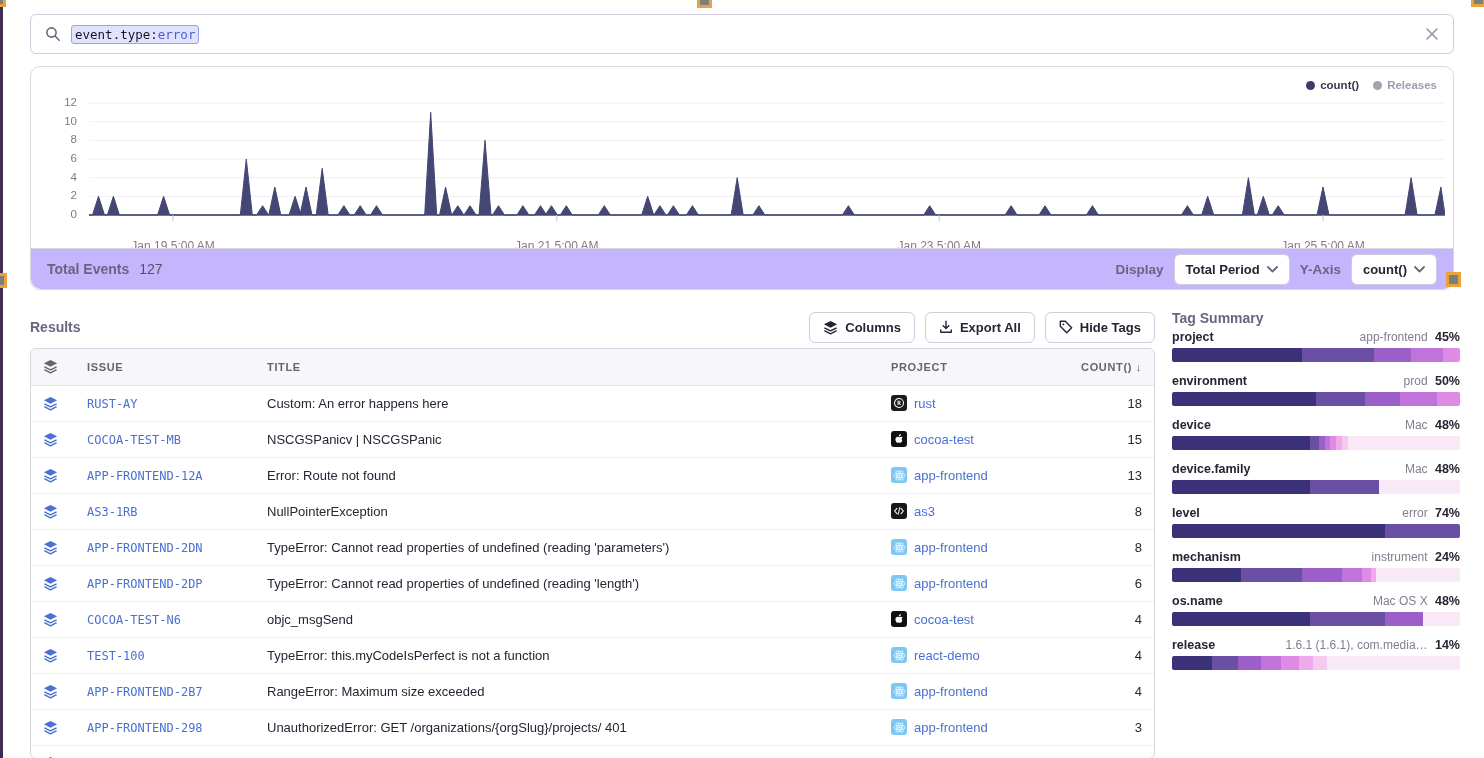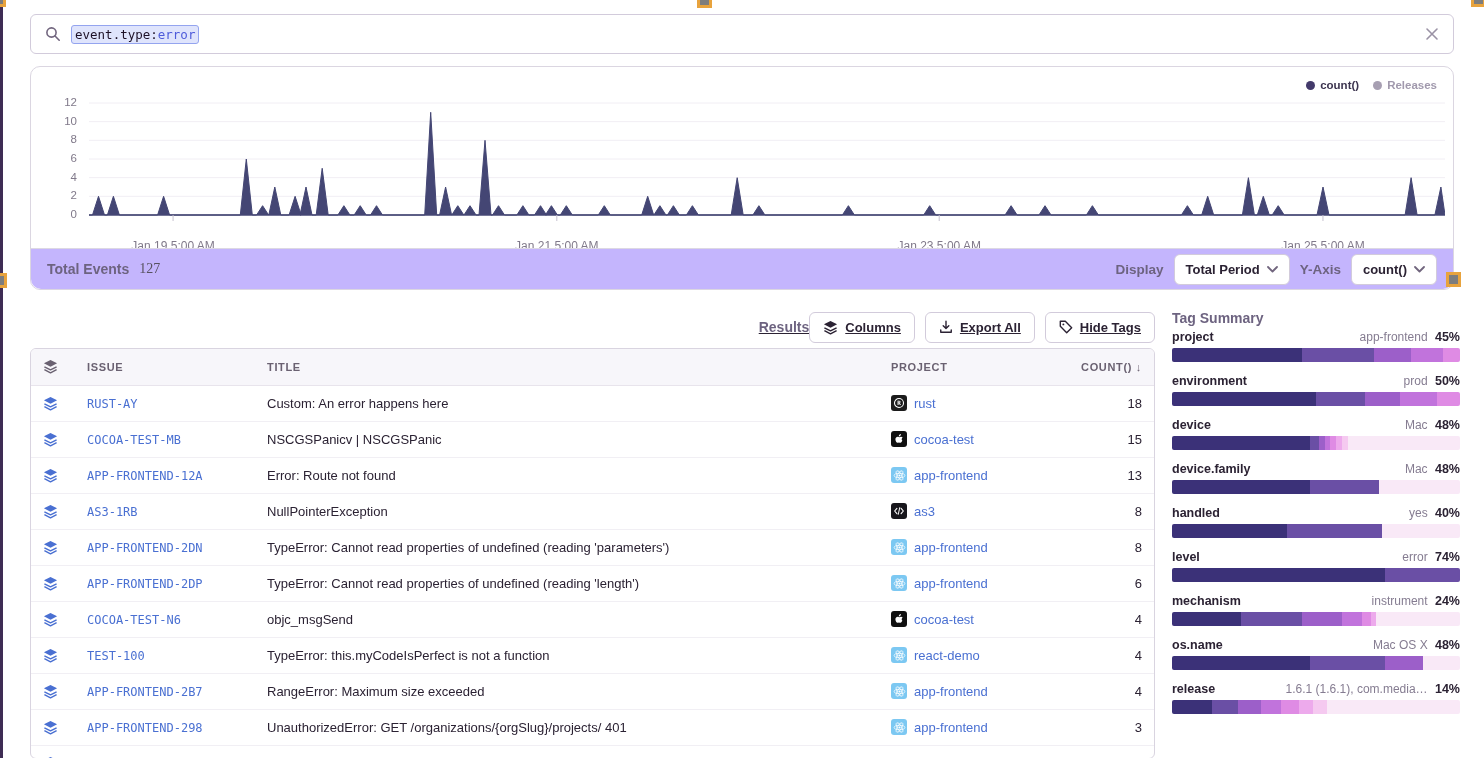--- a/index.html
+++ b/index.html
@@ -48,33 +48,33 @@
   .chart-x-axis { position:absolute; left:58px; top:172px; width:1356px; height:18px; }
   .x-label { position:absolute; transform:translateX(-50%); font-size:12px; color:#80798a; white-space:nowrap; }
   .chart-footer {
     position:absolute; left:0; right:0; bottom:0; height:41px;
     border-top:1px solid #dcd8e3; display:flex; align-items:center;
     padding:0 16px; justify-content:space-between;
     border-radius:0 0 10px 10px; background:#c4b5fd;
   }
   .total-events { display:flex; gap:10px; align-items:center; font-size:14px; }
   .total-events .lbl { color:#6d6380; font-weight:700; }
-  .total-events .val { color:#57515f;font-family:Liberation Serif, serif; }
+  .total-events .val { color:#57515f; }
   .footer-controls { display:flex; gap:10px; align-items:center; }
   .ctl-label { color:#6d6380; font-weight:700; font-size:13.5px; }
   .dropdown-btn {
     border:1px solid #d2cbdb; border-radius:6px; background:#fff; cursor:pointer;
     font-weight:700; font-size:13px; color:#2b2233; padding:7px 11px;
     display:inline-flex; align-items:center; gap:7px; font-family:inherit;
   }
   .chev { display:flex; color:#71657e; }
 
   
   .results-area { position:absolute; left:30px; top:310px; width:1125px; }
-  .results-header { display:flex; align-items:center; justify-content:flex-end; height:34px;text-decoration:underline; }
+  .results-header { display:flex; align-items:center; justify-content:space-between; height:34px; }
   .results-title { color:#6d6380; font-weight:700; font-size:14px; }
   .results-buttons { display:flex; gap:10px; }
   .btn {
     border:1px solid #d2cbdb; border-radius:6px; background:#fff; cursor:pointer;
     font-weight:700; font-size:13px; color:#2b2233; padding:7px 13px;
     display:inline-flex; align-items:center; gap:7px; font-family:inherit;
   }
   .btn .bicon { display:flex; color:#2b2233; }
   .table-wrap {
     margin-top:4px; border:1px solid #d9d4e0; border-radius:6px;
@@ -601,31 +601,20 @@
       <span class="tag-name">device.family</span>
       <span class="tag-val-wrap"><span class="tag-top-value">Mac </span><span class="tag-pct">48%</span></span>
     </div>
     <div class="tag-bar">
           <div class="seg" style="width: 48%; background: rgb(59, 49, 120);"></div>
           <div class="seg" style="width: 24%; background: rgb(106, 79, 165);"></div>
           <div class="seg" style="width: 28%; background: rgb(249, 233, 247);"></div>
         </div>
   </div>
 
-  <div class="tag-block">
-    <div class="tag-head">
-      <span class="tag-name">handled</span>
-      <span class="tag-val-wrap"><span class="tag-top-value">yes </span><span class="tag-pct">40%</span></span>
-    </div>
-    <div class="tag-bar">
-          <div class="seg" style="width: 40%; background: rgb(59, 49, 120);"></div>
-          <div class="seg" style="width: 33%; background: rgb(106, 79, 165);"></div>
-          <div class="seg" style="width: 27%; background: rgb(249, 233, 247);"></div>
-        </div>
-  </div>
 
   <div class="tag-block">
     <div class="tag-head">
       <span class="tag-name">level</span>
       <span class="tag-val-wrap"><span class="tag-top-value">error </span><span class="tag-pct">74%</span></span>
     </div>
     <div class="tag-bar">
           <div class="seg" style="width: 74%; background: rgb(59, 49, 120);"></div>
           <div class="seg" style="width: 26%; background: rgb(106, 79, 165);"></div>
         </div>

